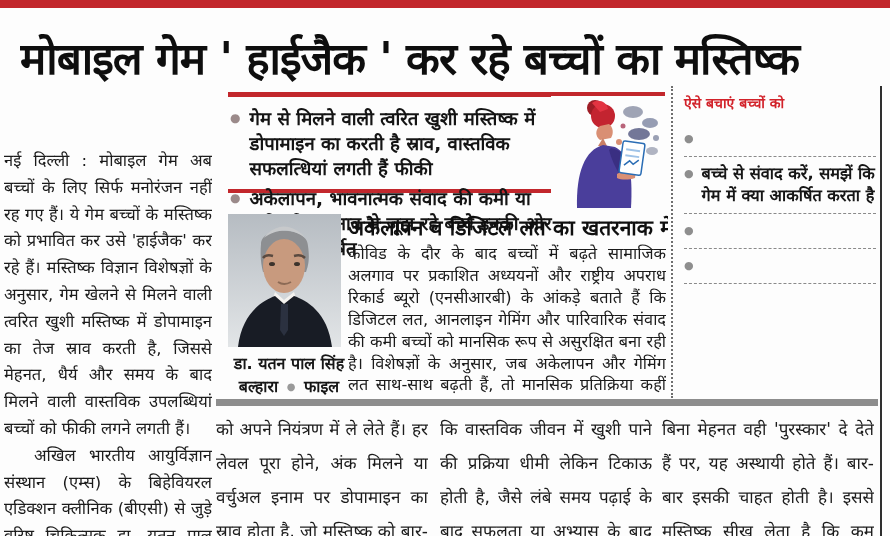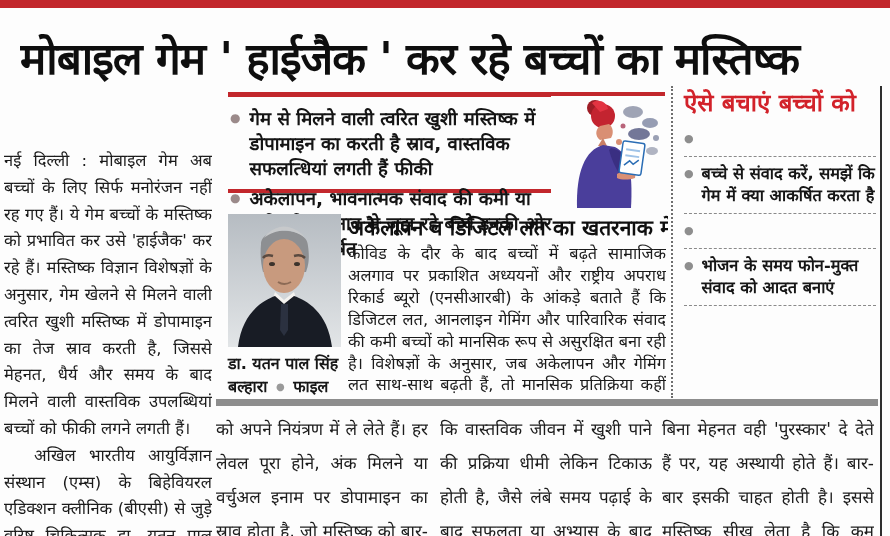--- a/index.html
+++ b/index.html
@@ -30,40 +30,40 @@
     padding:9px 0 0 2px;
   }
   .hl-item{display:flex;gap:9px;width:334px;font-size:18.5px;font-weight:700;line-height:25px;margin-bottom:5px;color:#141414;}
   .hl-bullet{color:#9b8a8a;font-size:12px;line-height:25px;flex:0 0 auto;}
 
   .illustration{position:absolute;left:551px;top:96px;width:114px;height:112px;background:#fdfdfd;}
 
   .photo{position:absolute;left:228px;top:214px;width:113px;height:133px;overflow:hidden;}
   .photo-caption{
     position:absolute;left:228px;top:352px;width:122px;
-    font-size:16px;font-weight:700;line-height:23px;color:#171717;
+    font-size:16px;font-weight:700;line-height:23px;color:#171717;text-align:center;
   }
   .photo-caption .dot{color:#9a9a9a;font-size:10px;margin:0 3px;vertical-align:2px;}
 
   .feature-heading{
     position:absolute;left:348px;top:213px;width:320px;
     font-size:21px;font-weight:800;color:#0f0f0f;white-space:nowrap;overflow:hidden;
   }
   .feature-body{
     position:absolute;left:348px;top:243px;width:318px;height:153px;overflow:hidden;
     font-size:16.3px;line-height:21.9px;text-align:justify;
   }
 
   .gray-bar{position:absolute;left:216px;top:399px;width:662px;height:7px;background:#8d8d8d;}
 
   .tips-box{
     position:absolute;left:671px;top:86px;width:207px;height:312px;box-sizing:border-box;
     border-left:2px dotted #6e6e6e;padding:0 2px 0 11px;overflow:hidden;
   }
-  .tips-title{color:#d2222a;font-size:24px;font-weight:800;line-height:30px;margin:2px 0 4px 0;white-space:nowrap;}
+  .tips-title{color:#d2222a;font-size:14px;font-weight:800;line-height:30px;margin:2px 0 4px 0;white-space:nowrap;}
   .tip{display:flex;gap:8px;font-size:16.3px;font-weight:700;line-height:22px;padding:6px 0;color:#161616;}
   .tip + .tip{border-top:1px dashed #8a8a8a;}
   .tip-bullet{color:#8e8e8e;font-size:11px;line-height:22px;flex:0 0 auto;}
 
   .bottom-col{
     position:absolute;top:412px;height:124px;overflow:hidden;
     font-size:17px;line-height:34px;text-align:justify;
   }
   .col-1{left:216px;width:212px;}
   .col-2{left:440px;width:212px;}
@@ -168,21 +168,20 @@
     </div>
     <div class="tip">
       <span class="tip-bullet">●</span>
       <span>बच्चे से संवाद करें, समझें कि गेम में क्या आकर्षित करता है</span>
     </div>
     <div class="tip">
       <span class="tip-bullet">●</span>
     </div>
     <div class="tip">
       <span class="tip-bullet">●</span>
-      <span>भोजन के समय फोन-मुक्त संवाद को आदत बनाएं</span>
     </div>
     <div class="tip">
       
       
     </div>
   </div>
 
   <div class="bottom-col col-1">को अपने नियंत्रण में ले लेते हैं। हर लेवल पूरा होने, अंक मिलने या वर्चुअल इनाम पर डोपामाइन का स्राव होता है, जो मस्तिष्क को बार-बार उसी उत्तेजना की मांग करना</div>
   <div class="bottom-col col-3">बिना मेहनत वही 'पुरस्कार' दे देते हैं पर, यह अस्थायी होते हैं। बार-बार इसकी चाहत होती है। इससे मस्तिष्क सीख लेता है कि कम प्रयास में अधिक खुशी कहां मिल</div>
   <div class="bottom-col col-2">कि वास्तविक जीवन में खुशी पाने की प्रक्रिया धीमी लेकिन टिकाऊ होती है, जैसे लंबे समय पढ़ाई के बाद सफलता या अभ्यास के बाद खेल में जीत। इसके विपरीत,</div>

